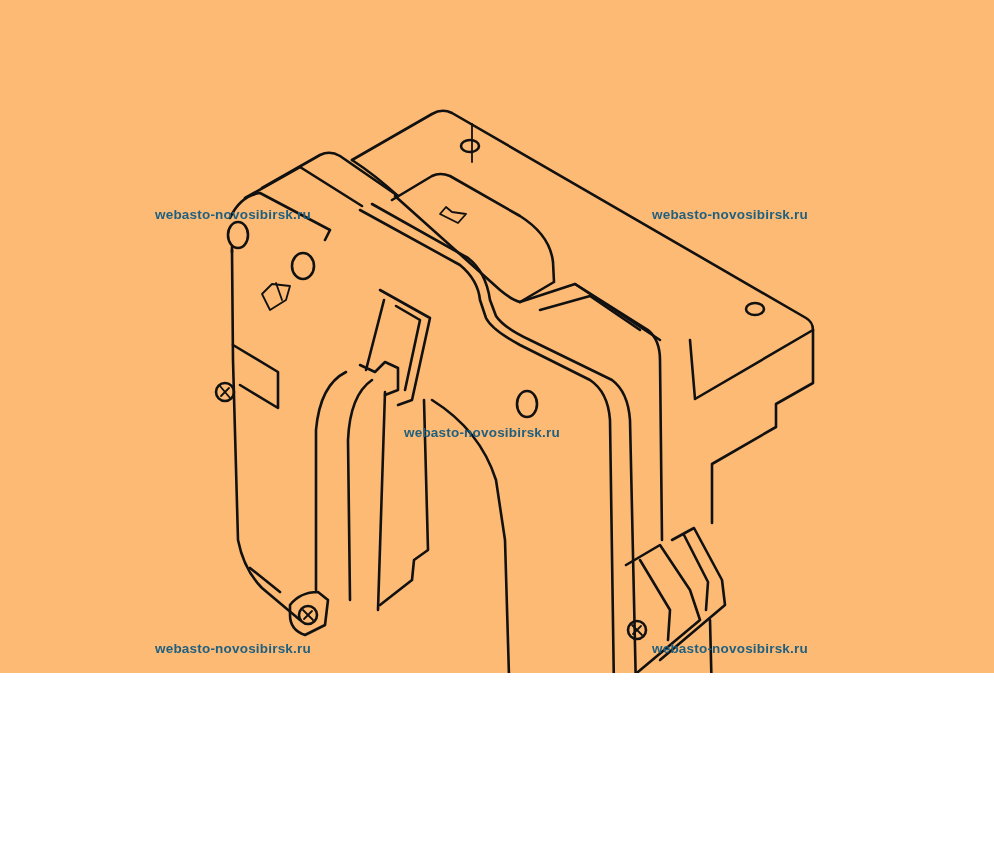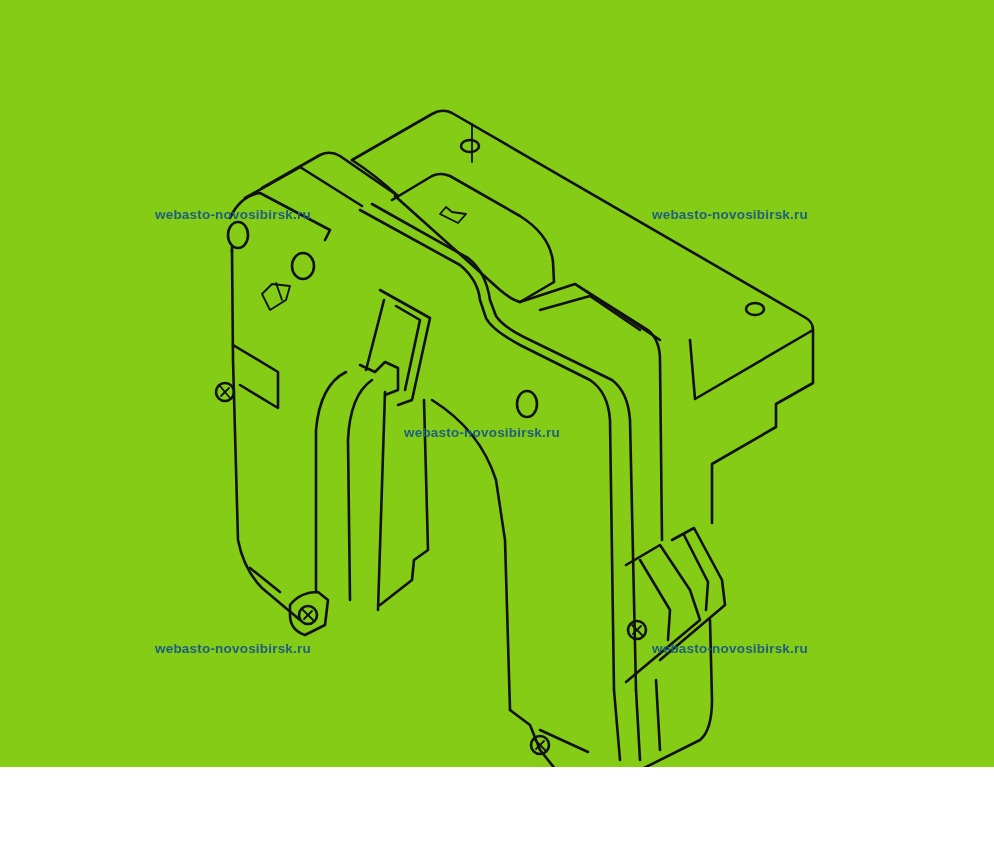--- a/index.html
+++ b/index.html
@@ -1,20 +1,20 @@
 <!DOCTYPE html>
 <html><head>
   <meta charset="utf-8">
   <style>
     html, body { margin: 0; padding: 0; background: #ffffff; }
     #canvas {
       position: relative;
       width: 994px;
-      height: 767px;
-      background: #84cc16;
+      height: 673px;
+      background: #fdba74;
       overflow: hidden;
     }
     svg.drawing {
       position: absolute;
       left: 0; top: 0;
       width: 994px; height: 867px;
     }
     svg.drawing path, svg.drawing line, svg.drawing polyline, svg.drawing ellipse, svg.drawing circle, svg.drawing polygon {
       fill: none;
       stroke: #111111;

